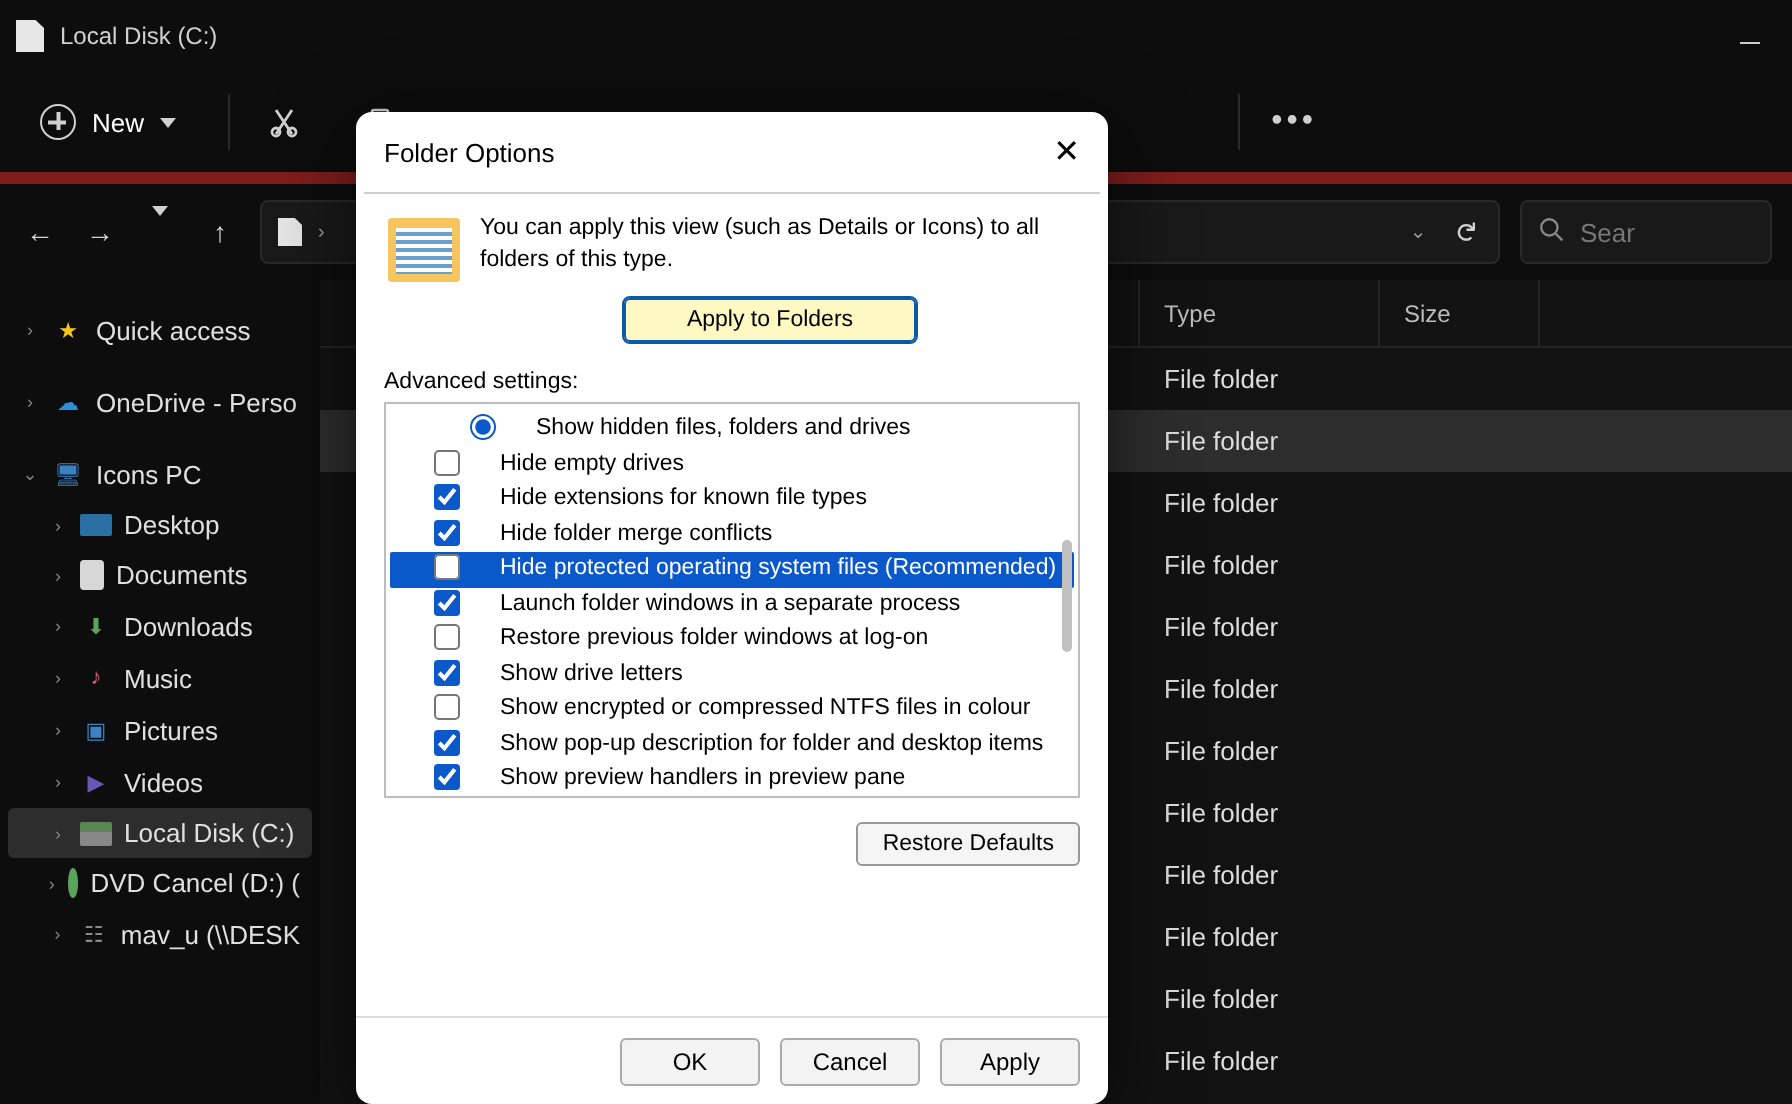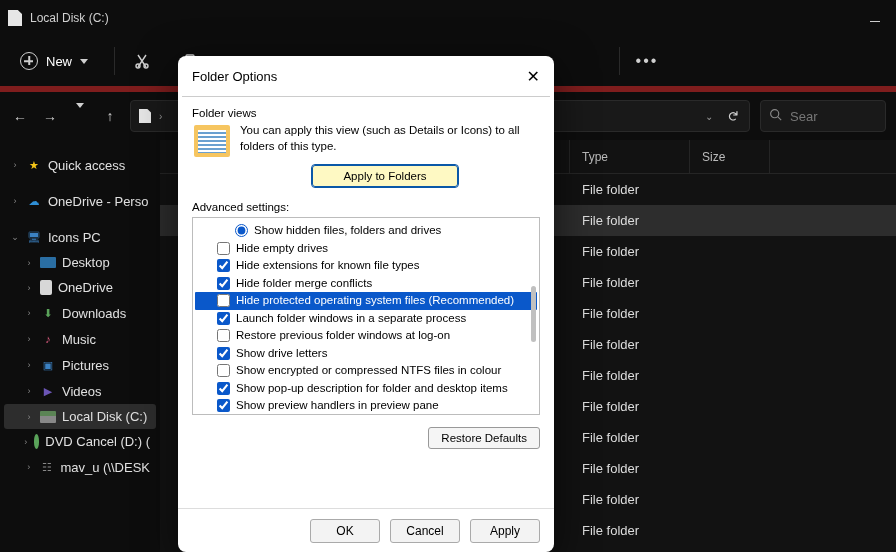--- a/index.html
+++ b/index.html
@@ -82,21 +82,21 @@
   .fv-box { display:flex; gap:10px; align-items:flex-start; padding:0 2px;}
   .fv-icon { width:36px; height:32px; background:#f6c560; border-radius:2px; position:relative; margin-top:2px;}
   .fv-icon::before { content:""; position:absolute; left:4px; top:5px; right:4px; bottom:4px; background:repeating-linear-gradient(#fff,#fff 2px,#6aa0d0 2px,#6aa0d0 4px);}
   .fv-text { font-size:11.5px; line-height:1.35; flex:1;}
   .fv-btns { display:flex; gap:16px; justify-content:center; margin-top:8px; margin-left:38px;}
   .fv-btns button { font-size:11.5px; padding:4px 30px; border:1px solid #0a58a8; background:#fef9c3; border-radius:3px; cursor:pointer; min-width:112px;}
   .fv-btns button.primary { outline:1px solid #0a58a8;}
   .adv-label { font-size:11.5px; margin-top:14px; margin-bottom:4px;}
   .adv-list { border:1px solid #bcbcbc; height:198px; overflow:hidden; padding:4px 2px; position:relative;}
   .adv-scroll { position:absolute; right:3px; top:68px; width:5px; height:56px; background:#c0c0c0; border-radius:3px;}
-  .adv-row { display:flex; align-items:center; gap:6px; font-size:11.5px; padding:1px 4px 1px 22px; line-height:1.35;}
+  .adv-row { display:flex; gap:20px; font-size:11.5px; padding:1px 4px 1px 22px; line-height:1.35;}
   .adv-row.radio { padding-left:40px;}
   .adv-row.hl { background:#0a58ca; color:#fff; border-radius:1px;}
   .adv-row input { width:13px; height:13px; accent-color:#0a58ca; margin:0;}
   .restore-row { display:flex; justify-content:flex-end; margin-top:12px;}
   .restore-row button { font-size:11.5px; padding:4px 12px; border:1px solid #999; background:#f5f5f5; border-radius:3px; cursor:pointer;}
   .dlg-footer { height:44px; display:flex; justify-content:flex-end; align-items:center; gap:10px; padding:0 14px; border-top:1px solid #ddd; position:absolute; bottom:0; left:0; right:0;}
   .dlg-footer button { font-size:12px; padding:4px 0; width:70px; border:1px solid #aaa; background:#f3f3f3; border-radius:3px; cursor:pointer;}
   
   .refresh-glyph { display:inline-block; transform:rotate(90deg);}
 </style>
@@ -179,21 +179,21 @@
         <span>Icons PC</span>
       </div>
     <div class="side-item indent">
         <span class="exp">›</span>
         <span class="ic ic-desk"></span>
         <span>Desktop</span>
       </div>
     <div class="side-item indent">
         <span class="exp">›</span>
         <span class="ic ic-doc"></span>
-        <span>OneDrive</span>
+        <span>Documents</span>
       </div>
     <div class="side-item indent">
         <span class="exp">›</span>
         <span class="ic ic-dl">⬇</span>
         <span>Downloads</span>
       </div>
     <div class="side-item indent">
         <span class="exp">›</span>
         <span class="ic ic-music">♪</span>
         <span>Music</span>
@@ -299,21 +299,20 @@
       </div>
   </div>
 </div>
 
 <div class="dialog">
   <div class="dlg-titlebar">
     <span>Folder Options</span>
     <span class="dlg-close">✕</span>
   </div>
   <div class="dlg-body">
-    <div class="fv-label">Folder views</div>
     <div class="fv-box">
       <div class="fv-icon"></div>
       <div class="fv-text">You can apply this view (such as Details or Icons) to all folders of this type.</div>
     </div>
     <div class="fv-btns">
       <button class="primary">Apply to Folders</button>
     </div>
     <div class="adv-label">Advanced settings:</div>
     <div class="adv-list">
       <div id="adv-rows">

